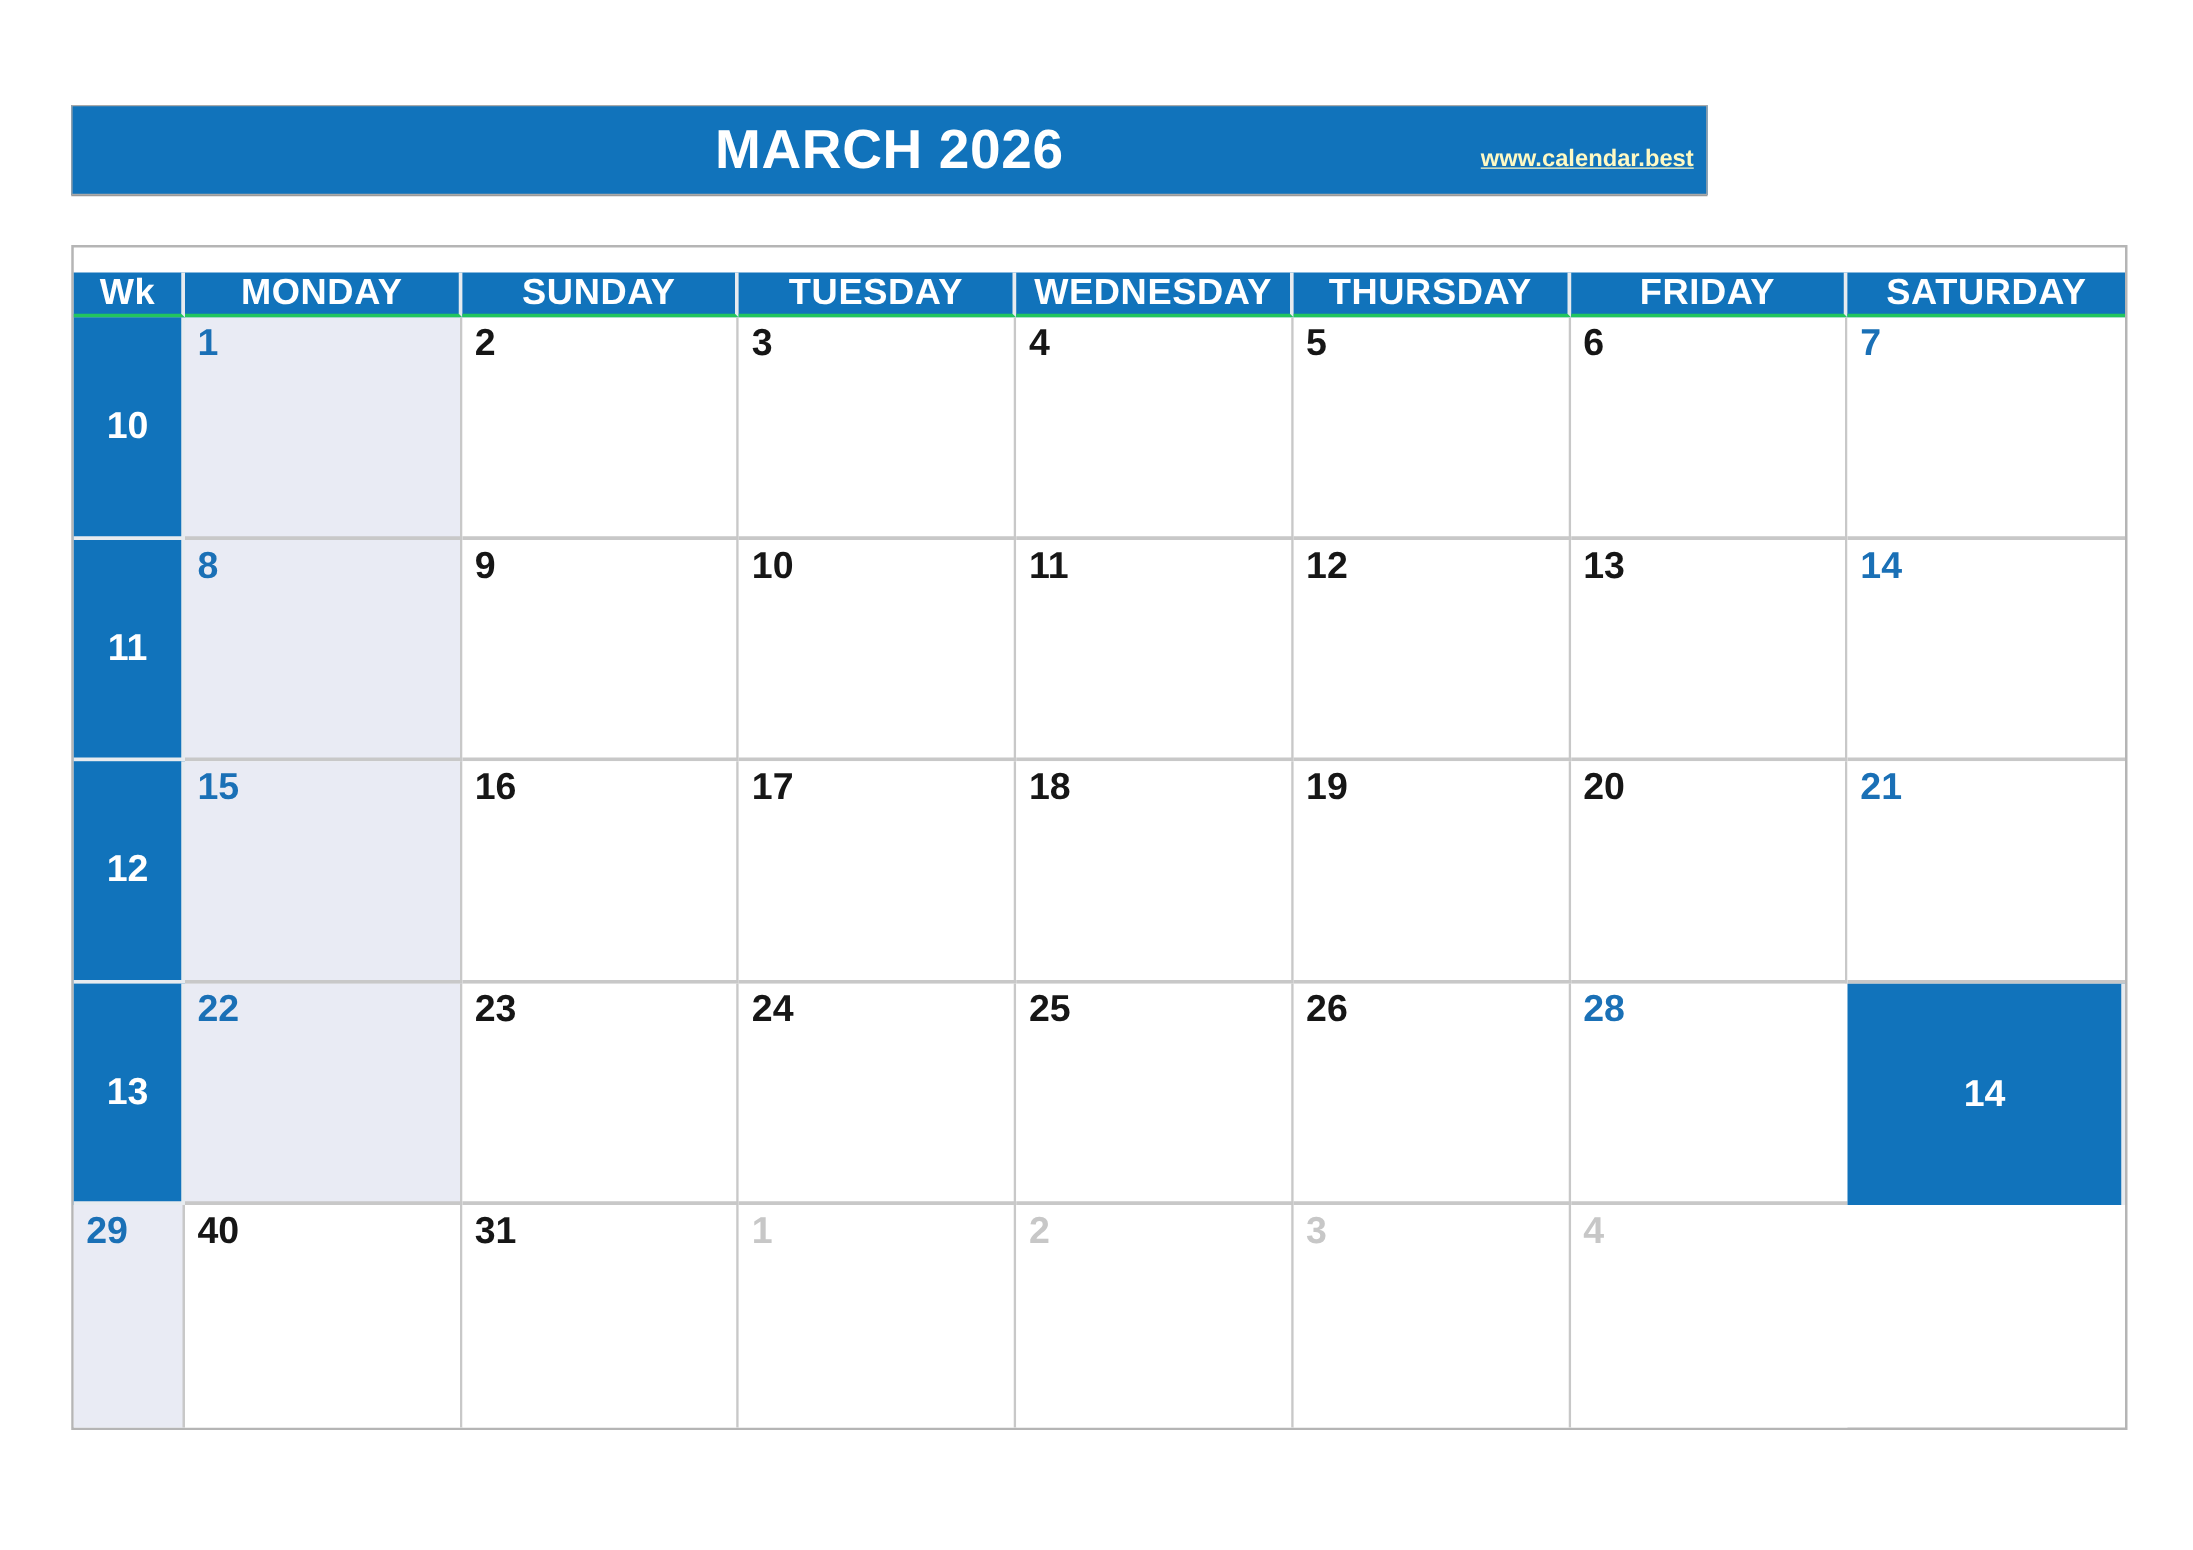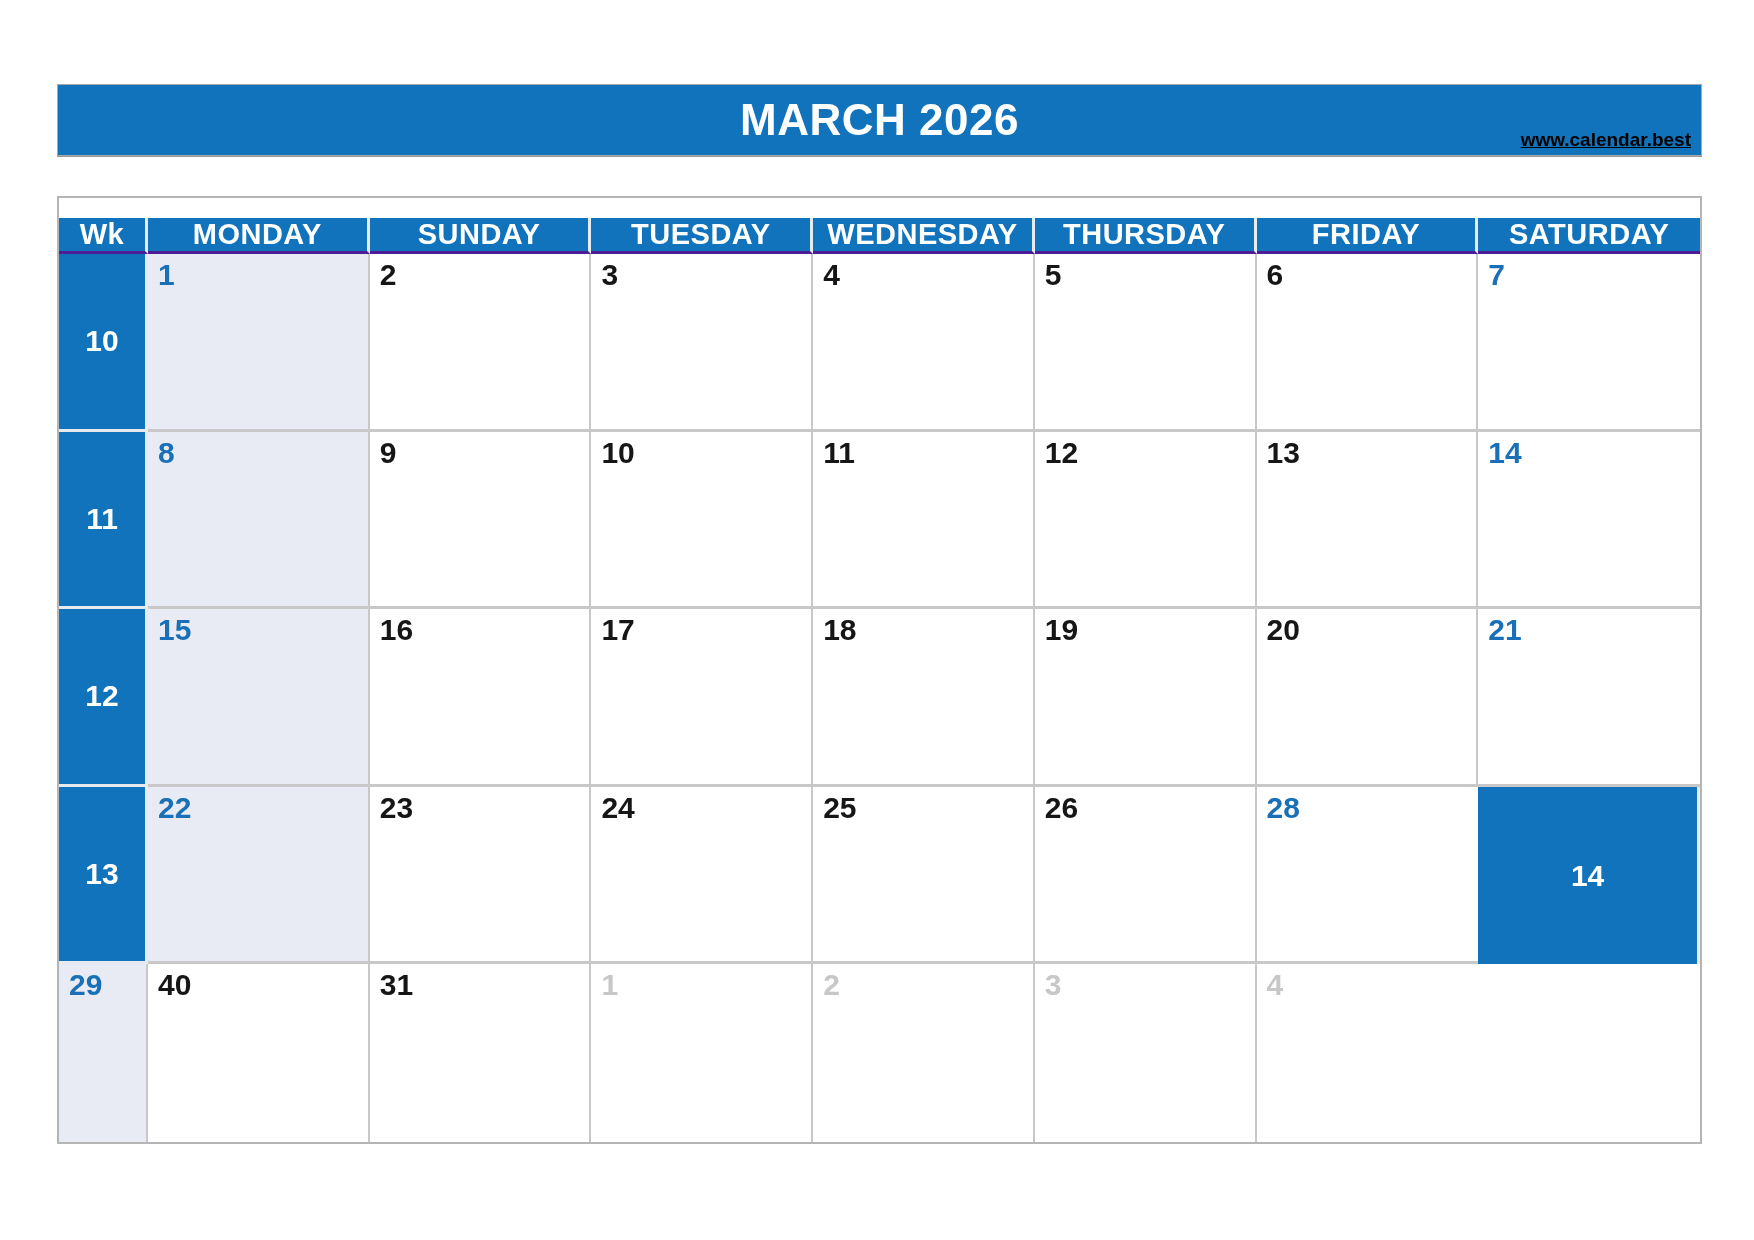--- a/index.html
+++ b/index.html
@@ -2,48 +2,48 @@
 <html style="--accent: #1173bb; --sundaybg: #e9ebf4; --dateblue: #1a70b6; --dateblack: #161616; --dategray: #c7c7c7;"><head>
 <meta charset="utf-8">
 <style>
   html,body { margin:0; padding:0; background:#ffffff; }
   .page {
     position:relative; width:1754px; height:1240px; background:#ffffff;
     font-family:"Liberation Sans","DejaVu Sans",sans-serif; overflow:hidden;
   }
   
   .titlebar {
-    position:absolute; left:57px; top:84px; width:1645px; height:72px;
+    position:absolute; left:57px; top:84px; width:1309px; height:72px;
     background:var(--accent,#1173bb);
     border:1px solid #a9a9a9; box-sizing:border-box;
     display:flex; align-items:center; justify-content:center;
     box-shadow:0 1px 0 #9a9a9a;
   }
   .title {
     color:#ffffff; font-size:44px; font-weight:700; letter-spacing:0.5px;
     white-space:nowrap;
   }
   .weblink {
-    position:absolute; right:10px; bottom:5px;
-    color:#000000; font-size:19px; font-weight:700;
+    position:absolute; right:10px; bottom:17px;
+    color:#fef9c3; font-size:19px; font-weight:700;
     text-decoration:underline; line-height:1.05; cursor:pointer;
   }
   
   .grid {
     position:absolute; left:57px; top:196px; width:1645px; height:948px;
     box-sizing:border-box; border:2px solid #b5b5b5; background:#ffffff;
     display:grid;
     grid-template-columns:89px repeat(7,1fr);
     grid-template-rows:56px repeat(5,1fr);
   }
   .hcell {
     background:var(--accent,#1173bb); color:#ffffff;
     font-size:29px; font-weight:700; letter-spacing:0.5px;
     display:flex; align-items:center; justify-content:center;
-    border-right:3px solid #e7ebef; border-bottom:3px solid #4c1d95;
+    border-right:3px solid #e7ebef; border-bottom:3px solid #22c55e;
     box-sizing:border-box; white-space:nowrap; overflow:hidden;margin-top:20px;
   }
   .hcell.lastcol { border-right:none; }
   .wkcell {
     background:var(--accent,#1173bb); color:#ffffff;
     font-size:30px; font-weight:700;
     display:flex; align-items:center; justify-content:center;
     border-right:3px solid #e7ebef; border-bottom:3px solid #e7ebef;
     box-sizing:border-box;
   }

